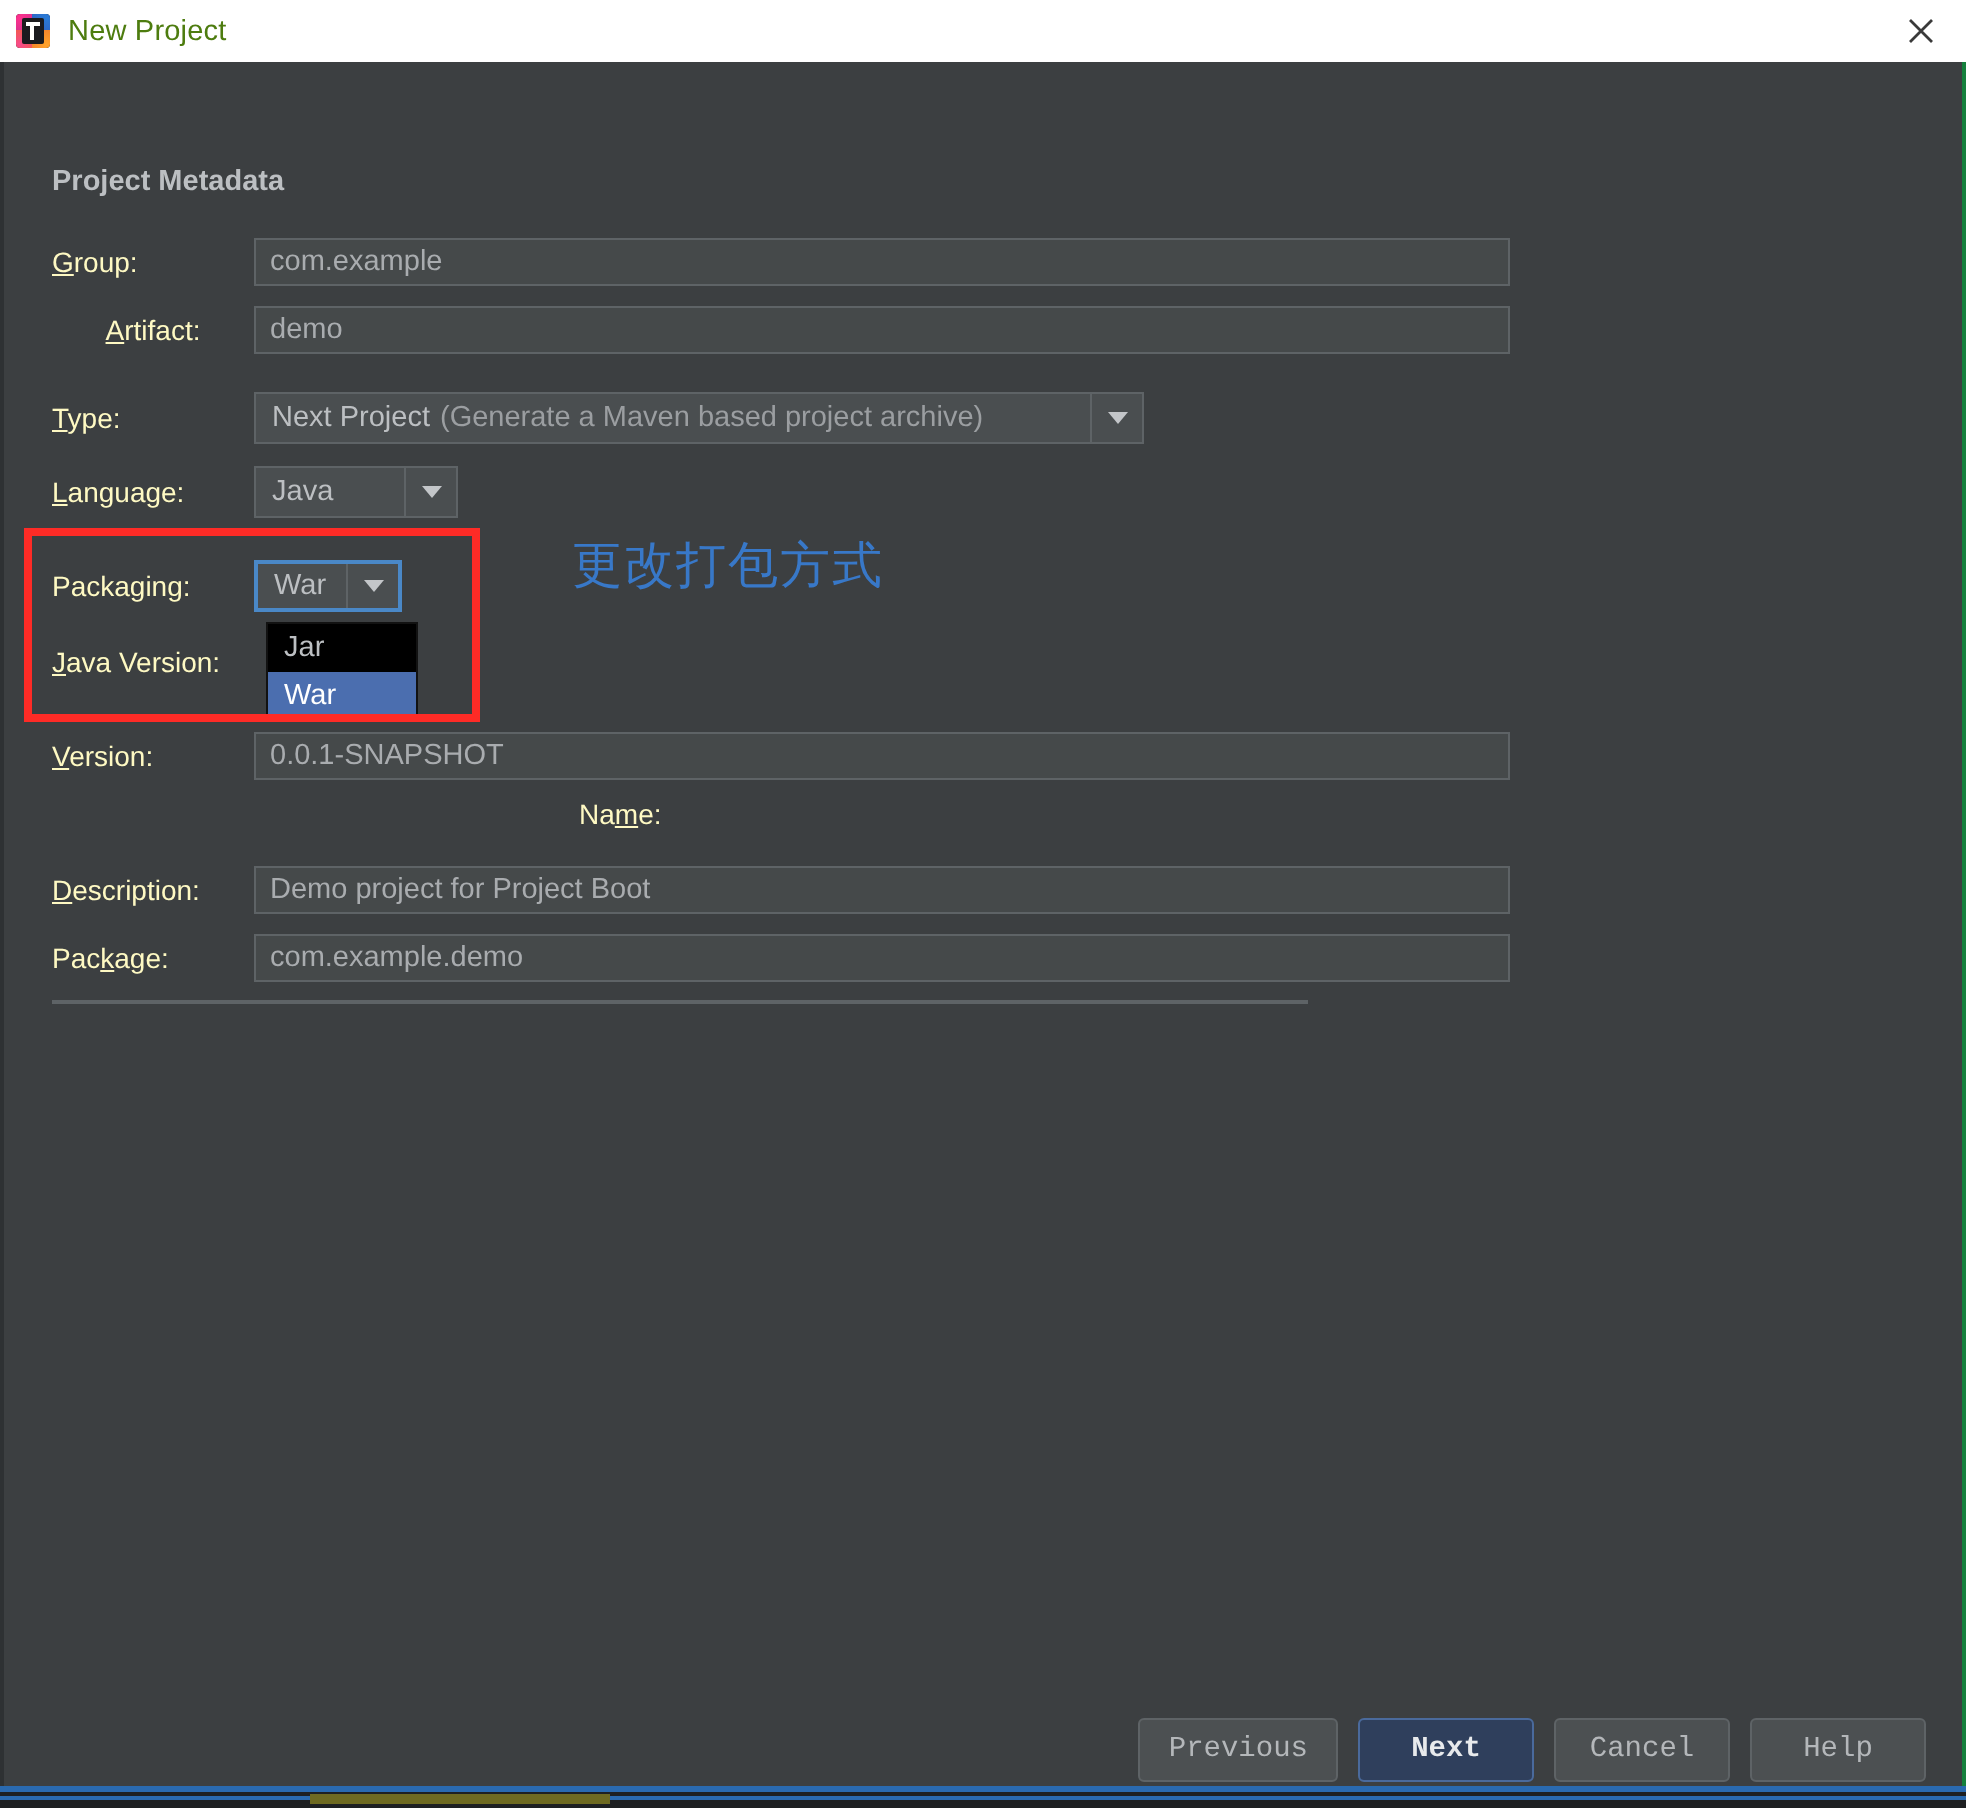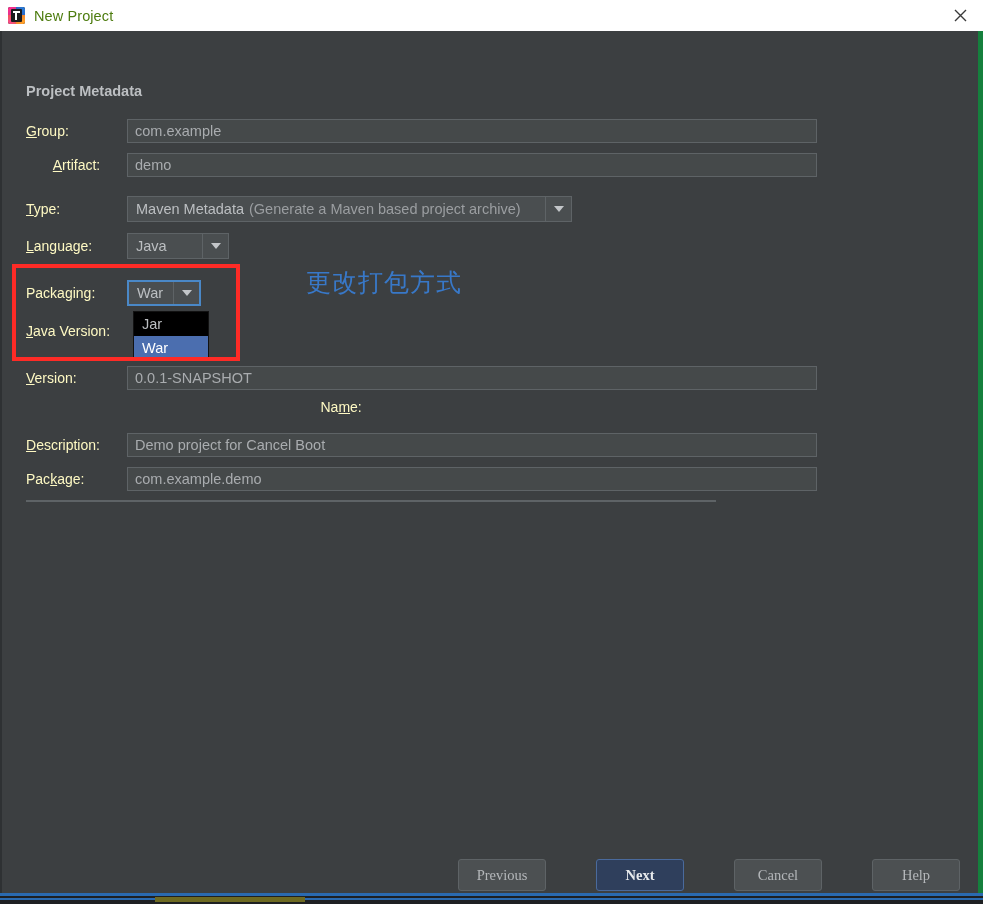--- a/index.html
+++ b/index.html
@@ -81,21 +81,21 @@
     cursor: pointer;
   }
   #close-btn svg { display: block; }
 
   
   #dialog-body {
     flex: 1 1 auto;
     background: #3c3f41;
     position: relative;
     border-left: 2px solid #2e3133;
-    border-right: 5px solid #15803d;
+    border-right: 2px solid #15803d;
     overflow: hidden;
   }
 
   
   #section-title {
     position: absolute;
     left: 24px; top: 52px;
     font-size: 14.5px;
     font-weight: bold;
     color: #bcbfc2;
@@ -123,21 +123,21 @@
     background: #45494a;
     border: 1px solid #5e6366;
     display: flex;
     align-items: center;
     padding: 0 7px;
     font-size: 14.5px;
     color: #a9acaf;
     white-space: nowrap;
     overflow: hidden;
   }
-  .field.wide { width: 690px; }
+  .field.wide { width: 628px; }
 
   
   .combo {
     height: 26px;
     background: #4a4e50;
     border: 1px solid #5e6366;
     display: flex;
     align-items: stretch;
     font-size: 14.5px;
     color: #bcbfc2;
@@ -203,21 +203,20 @@
     background: transparent;
   }
   #annot-text {
     position: absolute;
     font-size: 25px;
     color: #3878c8;
     font-family: "DejaVu Sans", "Liberation Sans", sans-serif;
     white-space: nowrap;
     letter-spacing: 1px;
     z-index: 41;
-    margin-left: 20px;
   }
 
   
   #buttonbar {
     position: absolute;
     right: 18px;
     bottom: 13px;
     display: flex;
     gap: 10px;
   }
@@ -227,22 +226,21 @@
     padding: 0 14px;
     background: #4c5052;
     border: 1px solid #5e6366;
     border-radius: 3px;
     color: #b4b7ba;
     font-size: 14.5px;
     display: flex;
     align-items: center;
     justify-content: center;
     cursor: pointer;
-    font-family: Liberation Serif, serif;
-    margin-left: 40px;
+    font-family: Liberation Mono, monospace;
   }
   .btn.default {
     background: #2f3f5c;
     border: 1px solid #4a6a9c;
     color: #e8eaec;
     font-weight: bold;
   }
 
   
   #bottom-accent {
@@ -306,21 +304,21 @@
 
     <div class="row" style="top:122px;text-align:center;">
       <div class="lbl"><u>A</u>rtifact:</div>
       <div class="field wide">demo</div>
     </div>
 
     <div class="row" style="top:166px;">
       <div class="lbl"><u>T</u>ype:</div>
       <div class="combo" style="width:445px;">
         <div class="ctext">
-          <span>Maven Metadata</span>
+          <span>Next Project</span>
           <span class="dim" style="margin-left:5px;">(Generate a Maven based project archive)</span>
         </div>
         <div class="arrow">
             <i></i>
           </div>
       </div>
     </div>
 
     <div class="row" style="top:203px;">
       <div class="lbl"><u>L</u>anguage:</div>
@@ -359,21 +357,21 @@
       <div class="field wide">0.0.1-SNAPSHOT</div>
     </div>
 
     <div class="row" style="top:368px;flex-direction:column;">
       <div class="lbl">Na<u>m</u>e:</div>
       <div class="field wide">demo</div>
     </div>
 
     <div class="row" style="top:402px;">
       <div class="lbl"><u>D</u>escription:</div>
-      <div class="field wide">Demo project for Cancel Boot</div>
+      <div class="field wide">Demo project for Project Boot</div>
     </div>
 
     <div class="row" style="top:436px;">
       <div class="lbl">Pac<u>k</u>age:</div>
       <div class="field wide">com.example.demo</div>
     </div>
 
     <div id="buttonbar">
       <div class="btn">Previous</div>
       <div class="btn default">Next</div>

